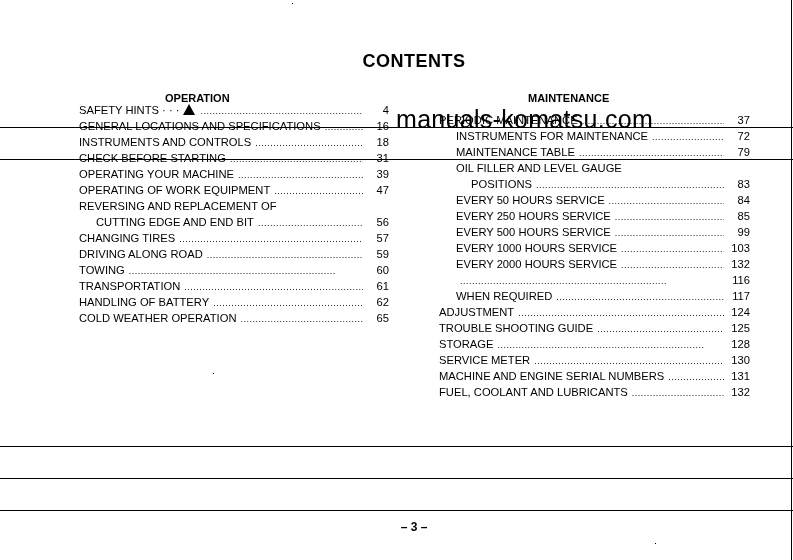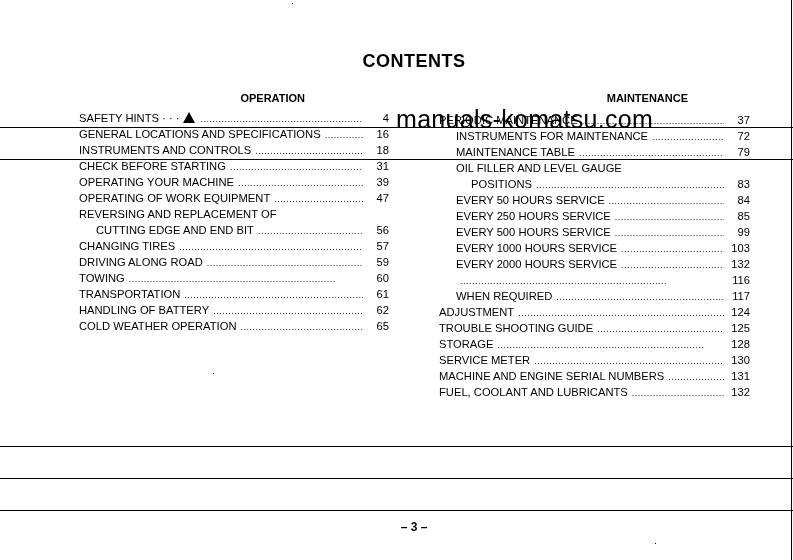--- a/index.html
+++ b/index.html
@@ -8,21 +8,21 @@
     font-family: "Liberation Sans", "DejaVu Sans", sans-serif;
     color: #000;
   }
   .hline { position: absolute; height: 1px; background: #000; }
   .vline { position: absolute; width: 1px; background: #000; }
   .title {
     position: absolute; left: 0; width: 828px; top: 51px;
     text-align: center; font-weight: bold; font-size: 18px; letter-spacing: 0.5px;
   }
   .sec-head {
-    position: absolute; font-weight: bold; font-size: 11px; text-align: right;
+    position: absolute; font-weight: bold; font-size: 11px; text-align: left;
   }
   .toc { position: absolute; font-size: 11.2px; }
   .row {
     display: flex; align-items: baseline; height: 16px; line-height: 16px;
     white-space: nowrap;
   }
   .row .label { white-space: nowrap; }
   .row .dots {
     flex: 1; overflow: hidden; margin: 0 4px; letter-spacing: 1.6px;
     font-size: 9px; white-space: nowrap;
@@ -59,21 +59,21 @@
 <div class="hline" style="left:0;top:510px;width:793px;"></div>
 <div class="vline" style="left:791px;top:0;height:560px;"></div>
 
 <div class="speck" style="left:292px;top:3px;"></div>
 <div class="speck" style="left:213px;top:373px;"></div>
 <div class="speck" style="left:655px;top:543px;"></div>
 
 <div class="title">CONTENTS</div>
 
 <div class="sec-head" style="left:165px;width:140px;top:92px;">OPERATION</div>
-<div class="toc" style="left:79px;top:102px;width:310px;margin-top:8px;">
+<div class="toc" style="left:79px;top:102px;width:310px;">
   <div class="row">
     <span class="label">SAFETY HINTS · · ·</span>
     <span class="warn"></span>
     <span class="dots"></span>
     <span class="page">4</span>
   </div>
   <div class="row">
     <span class="label">GENERAL LOCATIONS AND SPECIFICATIONS</span>
     <span class="dots"></span>
     <span class="page">16</span>

